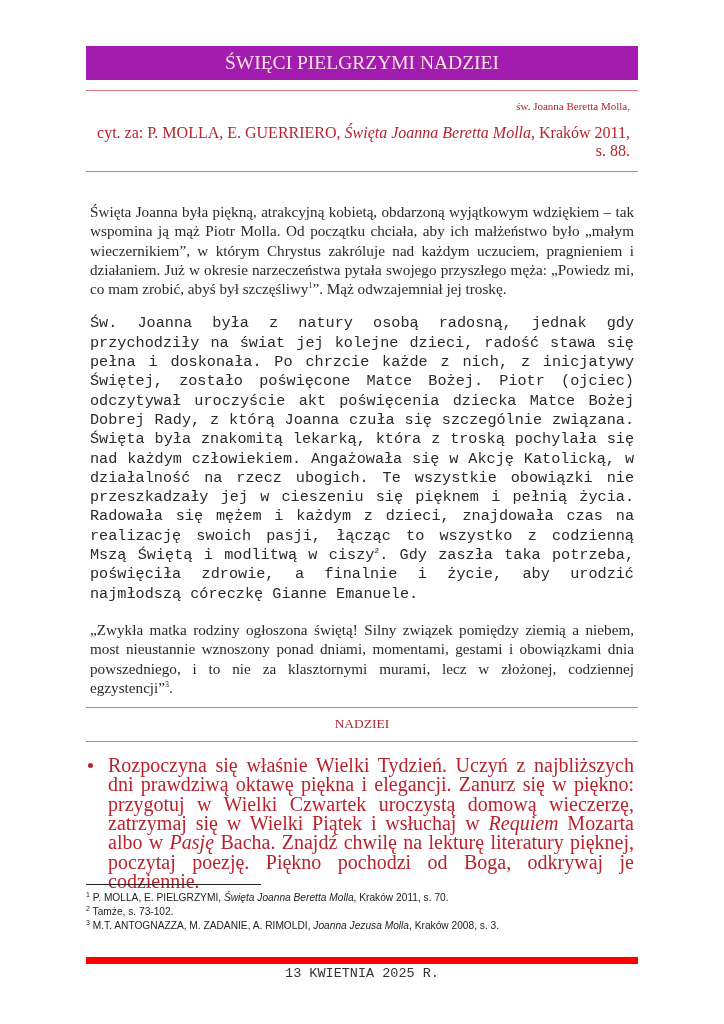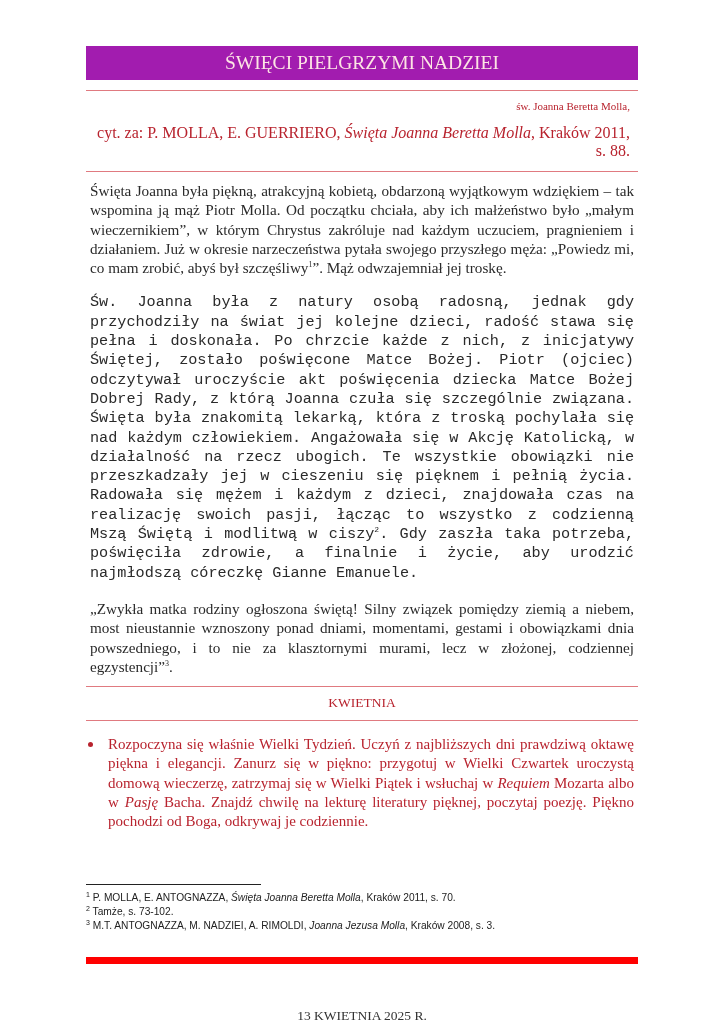--- a/index.html
+++ b/index.html
@@ -77,21 +77,21 @@
     }
     .quote-source i { font-style: italic; }
     .body-text {
       font-family: "Liberation Serif", "DejaVu Serif", serif;
       font-size: 15.2px;
       line-height: 19.3px;
       text-align: justify;
       color: #2a2a2a;
       padding: 0 4px;
     }
-    .para1 { margin-top: 9px; }
+    .para1 { margin-top: 30px; }
     .para2 { margin-top: 16px; font-family: Liberation Mono, monospace; }
     .para3 { margin-top: 16px; }
     sup {
       font-size: 8px;
       line-height: 0;
       vertical-align: super;
     }
     .rule.before-task { margin-top: 10px; }
     .task-header {
       text-align: center;
@@ -104,21 +104,21 @@
       margin: 14px 0 0 0;
       padding: 0;
       list-style: none;
     }
     .task-item {
       position: relative;
       padding-left: 22px;
       padding-right: 4px;
       color: #b8232e;
       font-family: "Liberation Serif", "DejaVu Serif", serif;
-      font-size: 15px;
+      font-size: 20px;
       line-height: 19.3px;
       text-align: justify;
     }
     .task-bullet {
       position: absolute;
       left: 2px;
       top: 7px;
       width: 5px;
       height: 5px;
       border-radius: 50%;
@@ -151,24 +151,23 @@
       width: 552px;
       height: 7px;
       background: #ff0000;
     }
     .date {
       position: absolute;
       left: 86px;
       top: 966px;
       width: 552px;
       text-align: center;
-      font-family: Liberation Serif, serif;
+      font-family: Liberation Mono, monospace;
       font-size: 13.5px;
       color: #333;
-      margin-top: 42px;
     }
   </style>
 </head>
 <body>
 
 <div class="page">
   <div class="banner">
     <span>ŚWIĘCI PIELGRZYMI NADZIEI</span>
   </div>
 
@@ -182,31 +181,31 @@
 
   <div class="rule"></div>
 
   <p class="body-text para1" style="margin-bottom:0"><span>Święta Joanna była piękną, atrakcyjną kobietą, obdarzoną wyjątkowym wdziękiem – tak wspomina ją mąż Piotr Molla. Od początku chciała, aby ich małżeństwo było „małym wieczernikiem”, w którym Chrystus zakróluje nad każdym uczuciem, pragnieniem i działaniem. Już w okresie narzeczeństwa pytała swojego przyszłego męża: „Powiedz mi, co mam zrobić, abyś był szczęśliwy</span><sup>1</sup><span>”. Mąż odwzajemniał jej troskę.</span></p>
 
   <p class="body-text para2" style="margin-bottom:0"><span>Św. Joanna była z natury osobą radosną, jednak gdy przychodziły na świat jej kolejne dzieci, radość stawa się pełna i doskonała. Po chrzcie każde z nich, z inicjatywy Świętej, zostało poświęcone Matce Bożej. Piotr (ojciec) odczytywał uroczyście akt poświęcenia dziecka Matce Bożej Dobrej Rady, z którą Joanna czuła się szczególnie związana. Święta była znakomitą lekarką, która z troską pochylała się nad każdym człowiekiem. Angażowała się w Akcję Katolicką, w działalność na rzecz ubogich. Te wszystkie obowiązki nie przeszkadzały jej w cieszeniu się pięknem i pełnią życia. Radowała się mężem i każdym z dzieci, znajdowała czas na realizację swoich pasji, łącząc to wszystko z codzienną Mszą Świętą i modlitwą w ciszy</span><sup>2</sup><span>. Gdy zaszła taka potrzeba, poświęciła zdrowie, a finalnie i życie, aby urodzić najmłodszą córeczkę Gianne Emanuele.</span></p>
 
   <p class="body-text para3" style="margin-bottom:3px"><span>„Zwykła matka rodziny ogłoszona świętą! Silny związek pomiędzy ziemią a niebem, most nieustannie wznoszony ponad dniami, momentami, gestami i obowiązkami dnia powszedniego, i to nie za klasztornymi murami, lecz w złożonej, codziennej egzystencji”</span><sup>3</sup><span>.</span></p>
 
   <div class="rule before-task"></div>
-  <div class="task-header">KWIETNIA</div>
+  <div class="task-header">NADZIEI</div>
   <div class="rule"></div>
 
   <ul class="task-list">
     <li class="task-item">
       <span class="task-bullet"></span><span>Rozpoczyna się właśnie Wielki Tydzień. Uczyń z najbliższych dni prawdziwą oktawę piękna i elegancji. Zanurz się w piękno: przygotuj w Wielki Czwartek uroczystą domową wieczerzę, zatrzymaj się w Wielki Piątek i wsłuchaj w </span><i>Requiem</i><span> Mozarta albo w </span><i>Pasję</i><span> Bacha. Znajdź chwilę na lekturę literatury pięknej, poczytaj poezję. Piękno pochodzi od Boga, odkrywaj je codziennie.</span>
     </li>
   </ul>
 </div>
 
 <div class="footnotes">
   <div class="fn-rule"></div>
-  <div class="fn"><sup>1</sup><span> P. MOLLA, E. ANTOGNAZZA, </span><i>Święta Joanna Beretta Molla</i><span>, Kraków 2011, s. 70.</span></div>
+  <div class="fn"><sup>1</sup><span> P. MOLLA, E. PIELGRZYMI, </span><i>Święta Joanna Beretta Molla</i><span>, Kraków 2011, s. 70.</span></div>
   <div class="fn"><sup>2</sup><span> Tamże, s. 73-102.</span><i></i><span></span></div>
-  <div class="fn"><sup>3</sup><span> M.T. ANTOGNAZZA, M. NADZIEI, A. RIMOLDI, </span><i>Joanna Jezusa Molla</i><span>, Kraków 2008, s. 3.</span></div>
+  <div class="fn"><sup>3</sup><span> M.T. ANTOGNAZZA, M. ZADANIE, A. RIMOLDI, </span><i>Joanna Jezusa Molla</i><span>, Kraków 2008, s. 3.</span></div>
 </div>
 
 <div class="bottom-bar"></div>
 <div class="date">13 KWIETNIA 2025 R.</div>
 
 </body></html>

